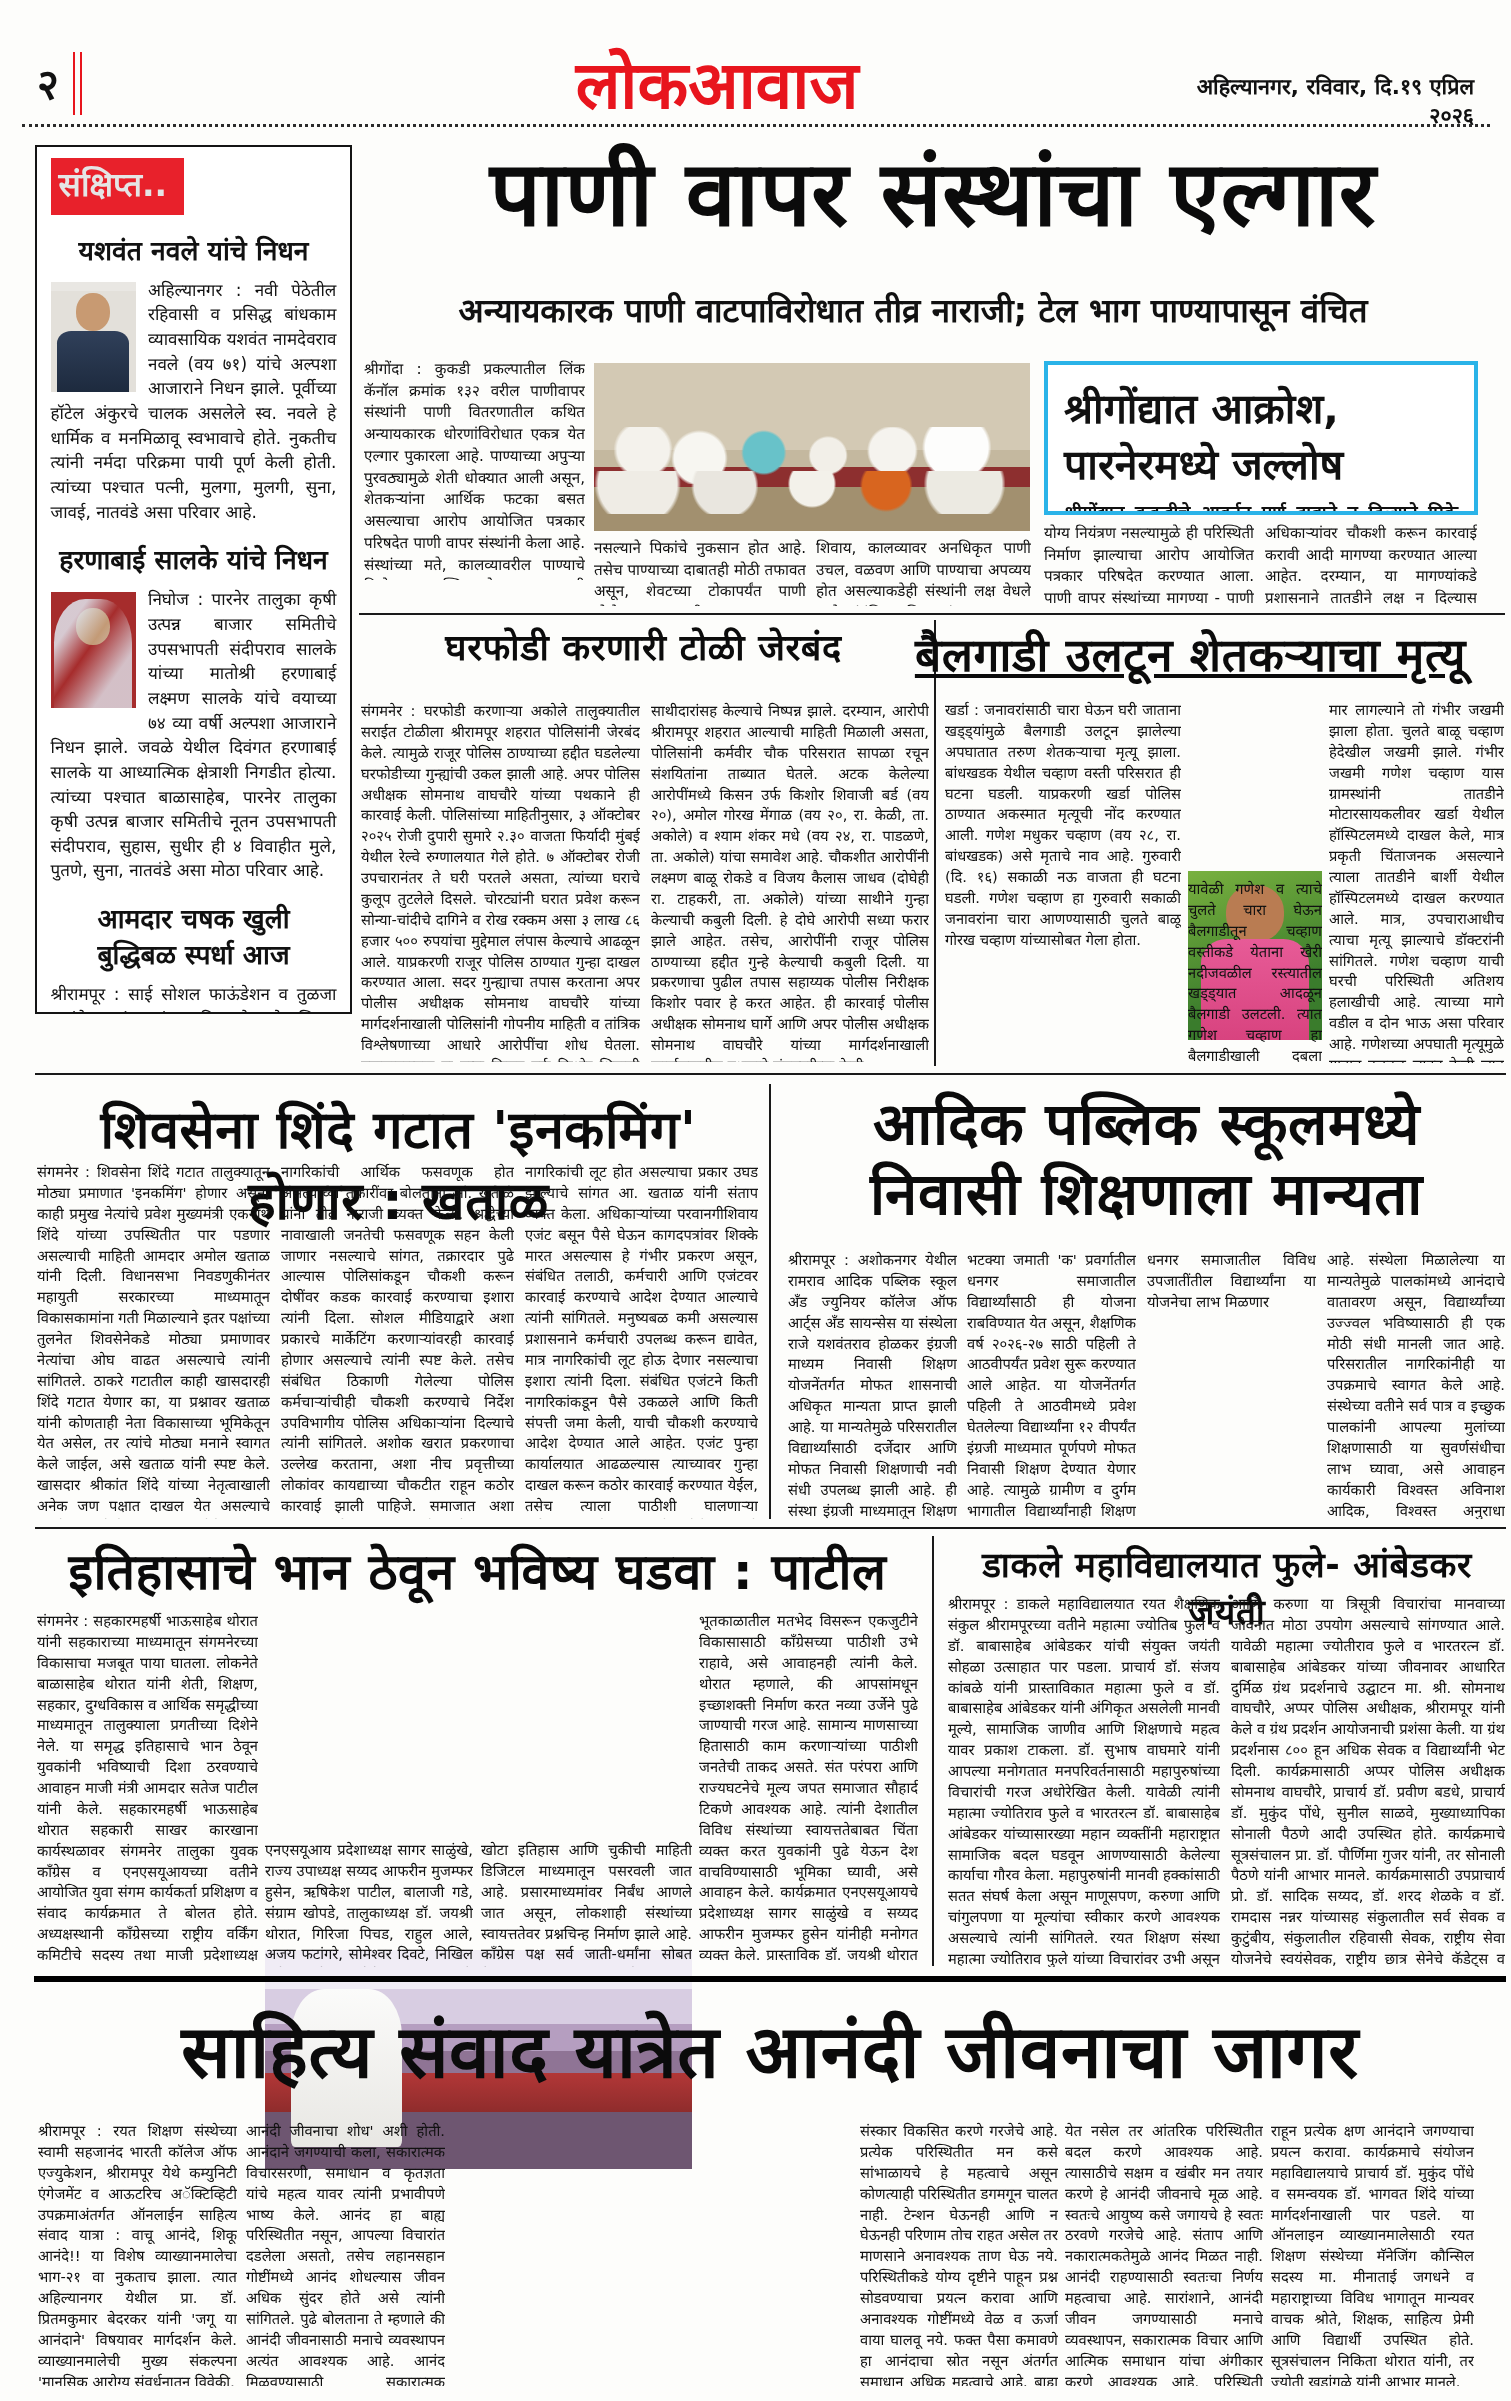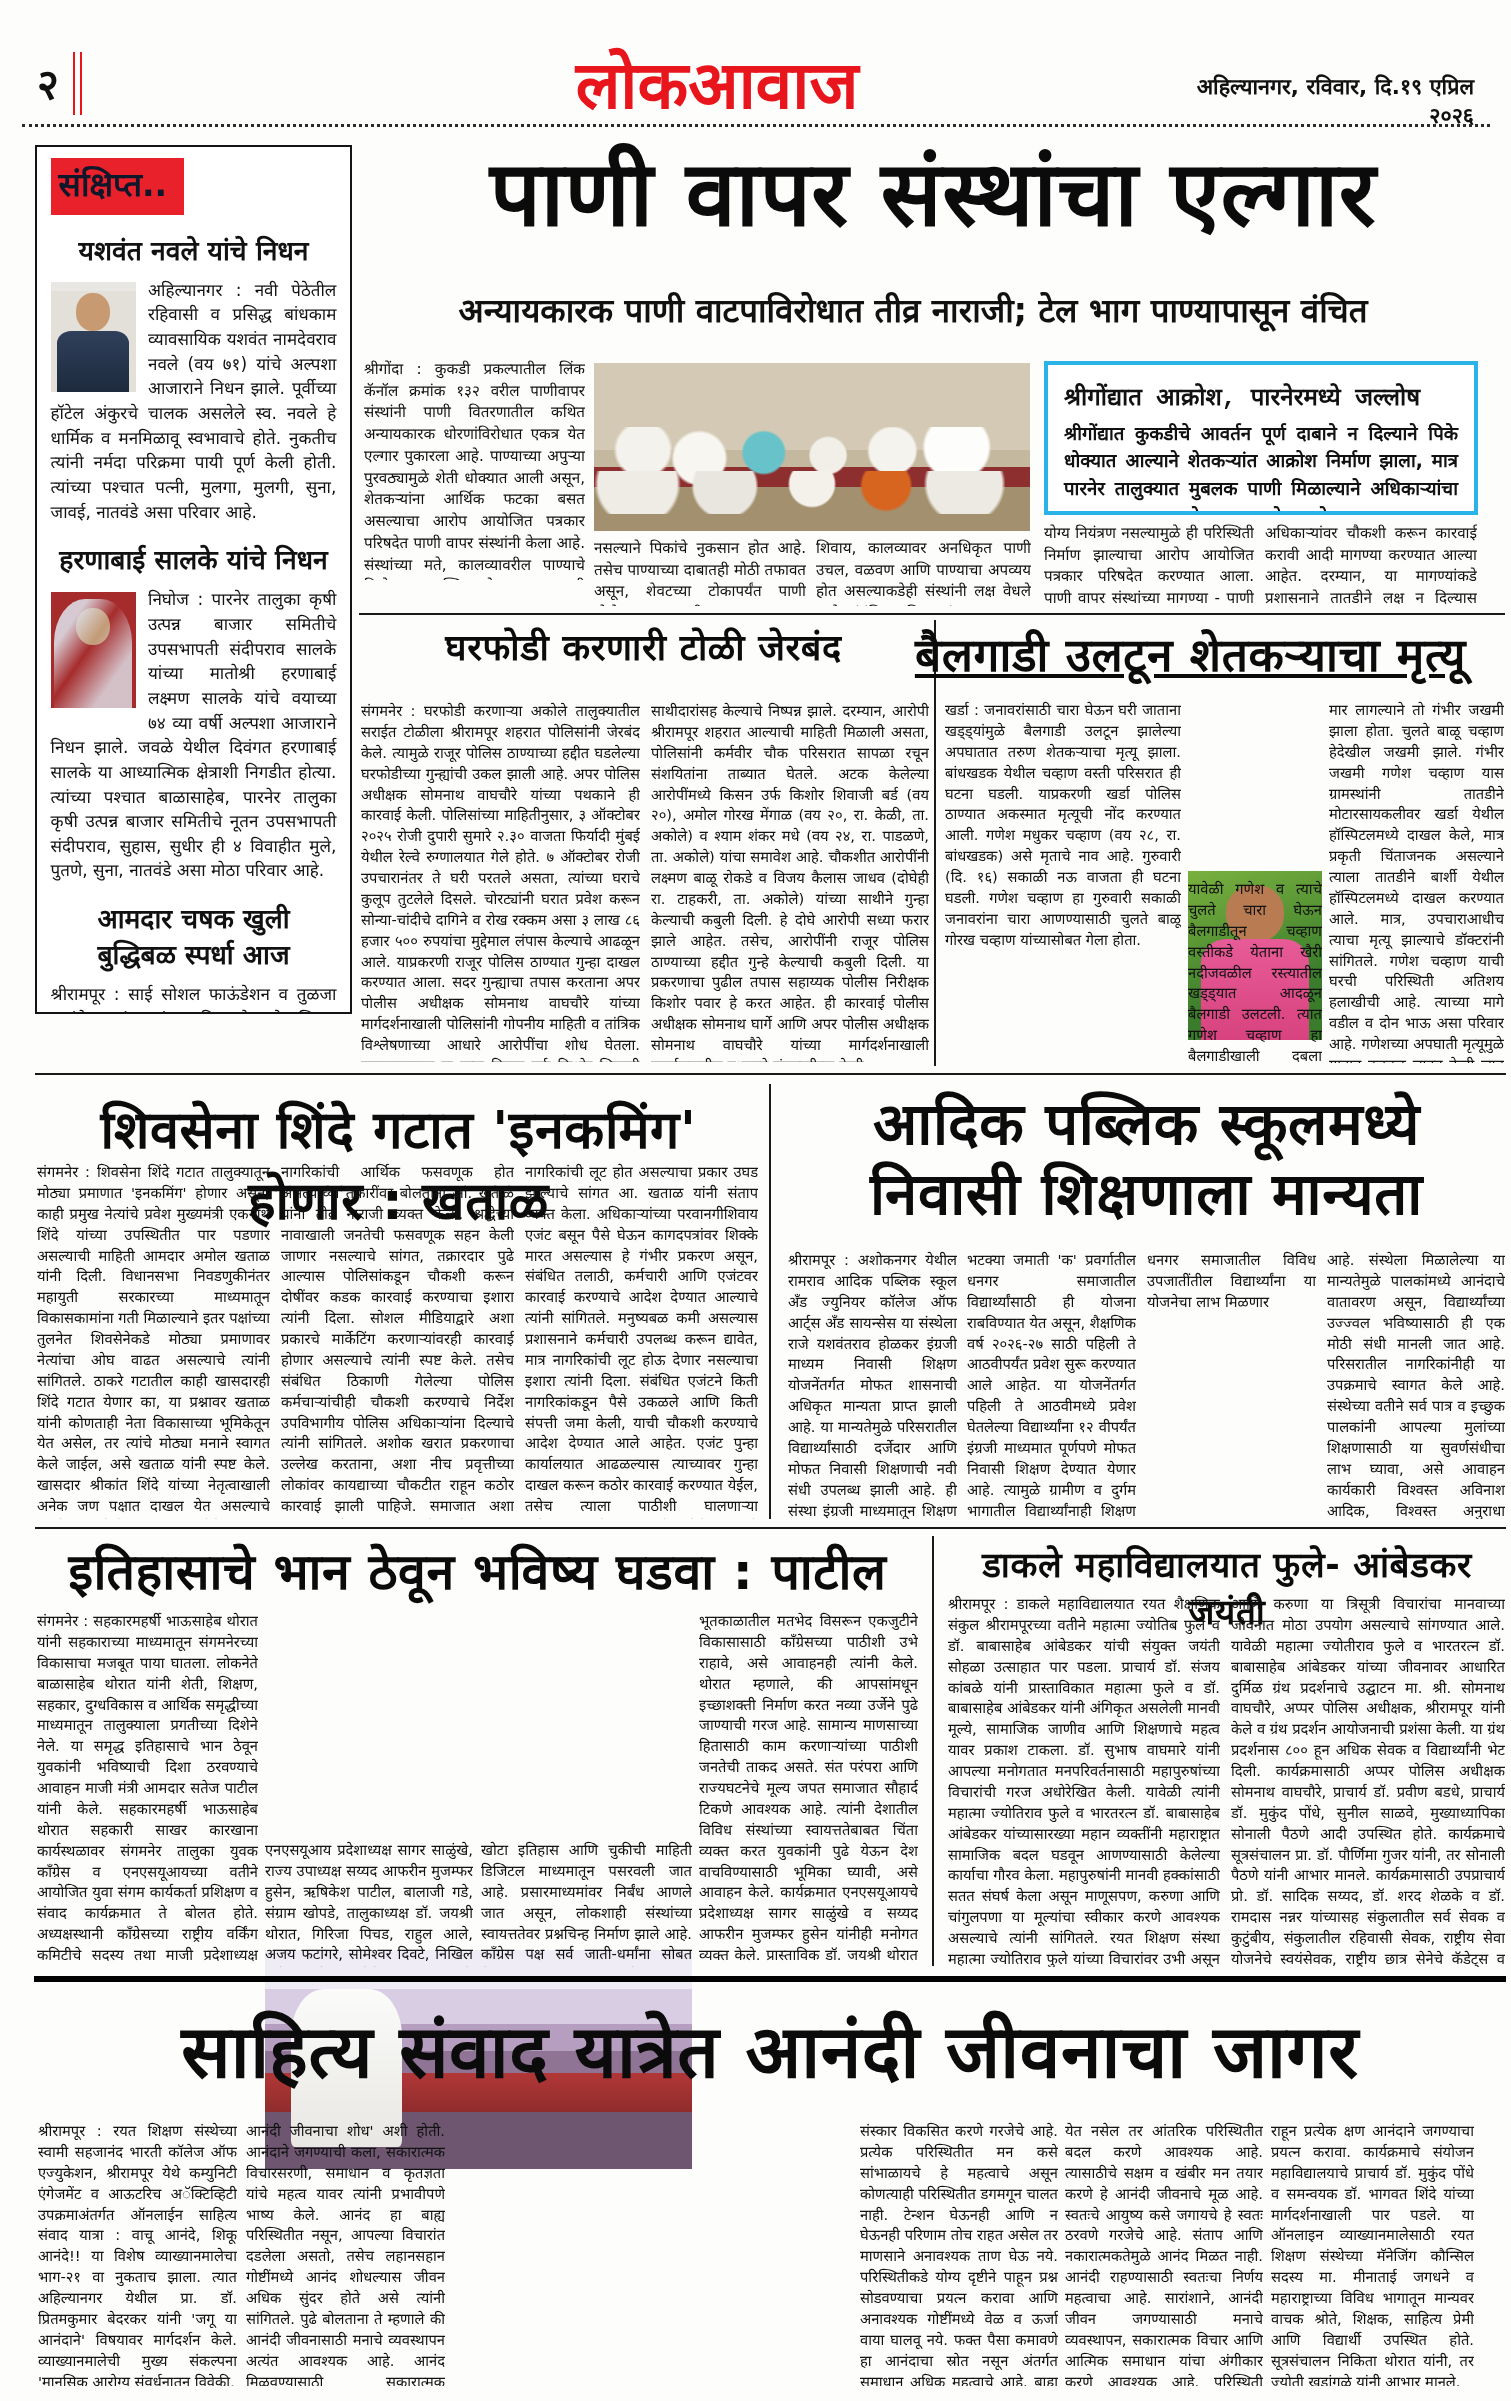--- a/index.html
+++ b/index.html
@@ -12,21 +12,21 @@
   .rule-h{background:#1a1a1a;height:1.7px;}
   .rule-v{background:#1a1a1a;width:1.7px;}
   .dotted-rule{border-top:3.4px dotted #2b2b2b;height:0;}
   
   .pagenum{font-size:42px;font-weight:700;}
   .red-bars{width:4.5px;height:63px;border-left:2.8px solid #e8151d;border-right:2.8px solid #e8151d;}
   .masthead{font-size:66px;font-weight:800;color:#e8151d;font-family:Liberation Mono, monospace;}
   .dateline{font-size:21.5px;font-weight:700;text-align:right;}
   
   .sidebar{border:2.3px solid #141414;padding:11.3px 13.6px;box-sizing:border-box;overflow:hidden;background:#fff;}
-  .tagbox{display:inline-block;background:#e8212b;color:#0f172a;font-size:33px;font-weight:800;padding:2.3px 17px 9px 8px;text-align:center;}
+  .tagbox{display:inline-block;background:#e8212b;color:#e5e5e5;font-size:33px;font-weight:800;padding:2.3px 17px 9px 8px;text-align:center;}
   .obit-title{font-size:26.5px;font-weight:800;text-align:center;margin:17px 0 10.2px;}
   .side-body{font-size:17px;line-height:1.45;text-align:justify;}
   .ph{background:#ccc;}
   .float-ph{float:left;margin:4.5px 12.4px 4.5px 0;}
   .portrait-male{background:linear-gradient(180deg,#e9e7e3 0 8%,#e3e0da 8% 100%),#e3e0da;position:relative;}
   .portrait-male:before{content:"";position:absolute;left:30%;top:10%;width:40%;height:34%;border-radius:48%;background:#c89a72;}
   .portrait-male:after{content:"";position:absolute;left:8%;top:44%;width:84%;height:56%;background:linear-gradient(180deg,#30405a,#1d2a3e);border-radius:20% 20% 0 0;}
   .portrait-female{background:#a62c2c;position:relative;}
   .portrait-female:before{content:"";position:absolute;left:30%;top:14%;width:40%;height:32%;border-radius:48%;background:#c39a76;}
   .portrait-female:after{content:"";position:absolute;left:4%;top:6%;width:92%;height:94%;background:linear-gradient(125deg,rgba(223,229,238,.85) 22%,rgba(223,229,238,0) 45%,rgba(223,229,238,.8) 75%);border-radius:40% 40% 0 0;}
@@ -41,21 +41,21 @@
     radial-gradient(circle at 54% 50%,#f2efe8 0 8%,transparent 9%),
     radial-gradient(circle at 70% 42%,#f5f3ee 0 8%,transparent 9%),
     radial-gradient(circle at 86% 36%,#fdfdfc 0 9%,transparent 10%);}
   .photo-meeting:after{content:"";position:absolute;left:0;top:64%;width:100%;height:26%;background:
     radial-gradient(circle at 10% 30%,#efece5 0 10%,transparent 11%),
     radial-gradient(circle at 30% 35%,#e9e6df 0 10%,transparent 11%),
     radial-gradient(circle at 50% 30%,#f3f1ea 0 10%,transparent 11%),
     radial-gradient(circle at 67% 34%,#d8651f 0 8%,transparent 9%),
     radial-gradient(circle at 85% 30%,#eceae2 0 10%,transparent 11%);}
   .bluebox{border:4px solid #2ab3e8;background:#fff;padding:10.2px 16px;box-sizing:border-box;overflow:hidden;}
-  .bluebox-title{font-size:24px;font-weight:800;margin:3.4px 0 8px;font-family:Liberation Mono, monospace;}
+  .bluebox-title{font-size:41px;font-weight:800;margin:3.4px 0 8px;}
   .bluebox-body{font-size:18.6px;line-height:1.5;text-align:justify;font-weight:600;}
   
   .h2a{font-size:36px;}
   .h2b{font-size:46px;}
   .h3a{font-size:52px;}
   .h3b{font-size:58px;line-height:1.2;}
   .h4a{font-size:50px;}
   .h4b{font-size:35px;}
   .h5{font-size:73px;}
   .photo-ganesh{background:linear-gradient(160deg,#79b13f,#3a7c2c 70%);position:relative;}

